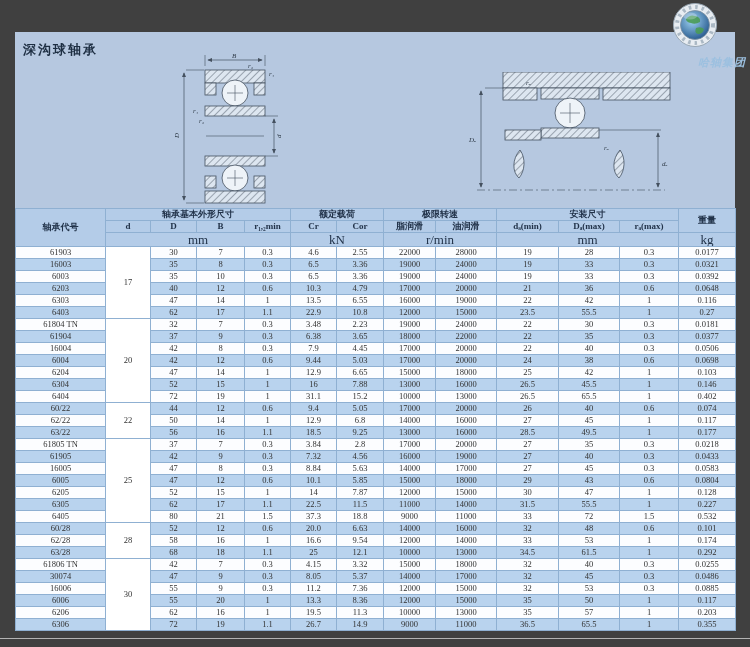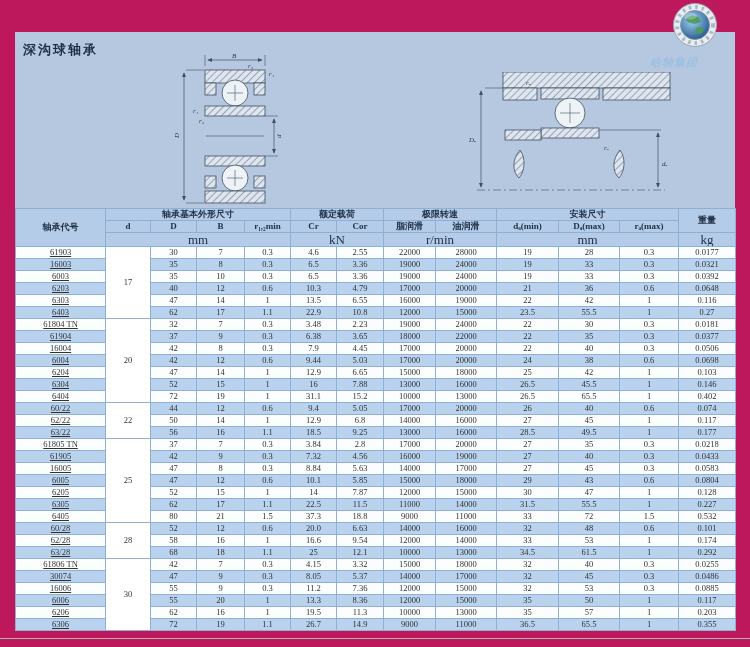--- a/index.html
+++ b/index.html
@@ -1,41 +1,41 @@
 <!DOCTYPE html>
 <html><head>
 <meta charset="utf-8">
 <style>
   html,body{margin:0;padding:0;}
-  .page{position:relative;width:750px;height:647px;background:#be185d;overflow:hidden;
+  .page{position:relative;width:750px;height:647px;background:#404040;overflow:hidden;
         font-family:"Liberation Serif","DejaVu Serif",serif;}
   .panel{position:absolute;left:15px;top:32px;width:720px;height:176px;background:#b6c8e0;}
   .panel-title{position:absolute;left:8px;top:9px;font-size:13px;font-weight:bold;
         color:#1d2e42;letter-spacing:2px;}
   .logo{position:absolute;left:672px;top:2px;width:46px;height:46px;}
-  .brand-text{position:absolute;left:650px;top:55px;width:96px;text-align:left;
+  .brand-text{position:absolute;left:650px;top:55px;width:96px;text-align:right;
         color:#9cc0e0;font-style:italic;font-weight:bold;font-size:11px;letter-spacing:1px;}
   .draw-left{position:absolute;left:135px;top:20px;}
   .draw-right{position:absolute;left:450px;top:40px;}
   svg text{font-family:"Liberation Serif","DejaVu Serif",serif;font-style:italic;
         font-size:7px;fill:#2e3a47;}
   .thin{stroke:#44505f;stroke-width:0.6;fill:none;}
   .dim{stroke:#44505f;stroke-width:0.7;fill:none;}
   .shape{stroke:#44505f;stroke-width:0.8;}
 
   table.spec{position:absolute;left:15px;top:208px;width:720px;border-collapse:collapse;
         table-layout:fixed;border:1px solid #6b92ba;font-size:8.5px;color:#323232;}
   table.spec th,table.spec td{border:1px solid #8fb0d2;text-align:center;vertical-align:middle;
         padding:0;line-height:1;overflow:hidden;white-space:nowrap;}
   table.spec thead th{background:#b4cce8;color:#22334a;font-weight:bold;height:11px;font-size:9px;}
   table.spec thead tr.units th{font-weight:normal;height:10px;font-size:13px;}
   table.spec tbody td{height:11px;}
   tr.base td{background:#fcfdff;}
   tr.alt td{background:#b9d3ee;}
-  td.code{text-align:left;padding-left:7px;text-decoration:underline;}
+  td.code{text-align:left;padding-left:7px;}
   td.dcell{background:#ffffff !important;}
   .bottom-rule{position:absolute;left:0;top:638px;width:750px;height:1px;background:#b3b3b3;}
 </style>
 </head>
 <body>
 
 <div class="page">
 
   <div class="panel">
     <div class="panel-title">深沟球轴承</div>

